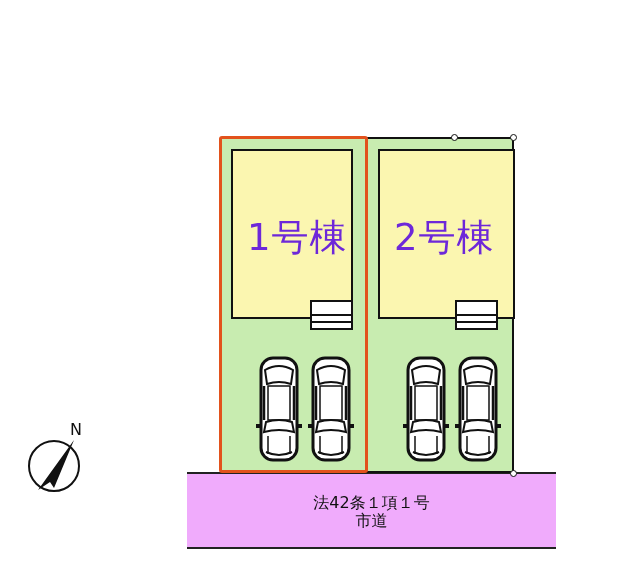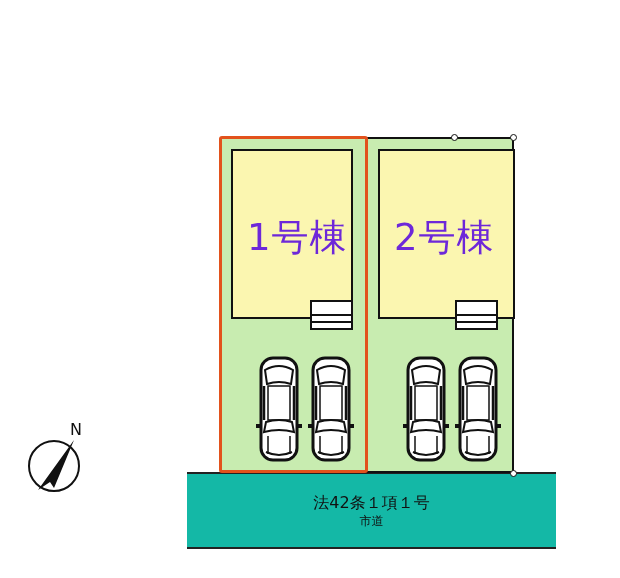--- a/index.html
+++ b/index.html
@@ -9,25 +9,25 @@
     .lot { background:#c8ecb0; box-sizing:border-box; }
     .lot1 { left:219px; top:136px; width:149px; height:337px; border:3px solid #e2521c; border-radius:3px; z-index:3; }
     .lot2 { left:366px; top:137px; width:148px; height:336px; border:2px solid #111; border-left:none; z-index:2; }
     .building { background:#fbf6b0; border:2px solid #111; box-sizing:border-box; }
     .bldg1 { left:231px; top:149px; width:122px; height:170px; }
     .bldg2 { left:378px; top:149px; width:137px; height:170px; }
     .bldg-label { position:absolute; left:14px; right:0; top:62px; text-align:left;
                   font-size:37px; color:#6d28d9; letter-spacing:1px; }
     .steps { background:#ffffff; border:2px solid #111; box-sizing:border-box; }
     .steps .line { position:absolute; left:0; right:0; height:2px; background:#111; }
-    .road { left:187px; top:472px; width:369px; height:77px; background:#14b8a6;
+    .road { left:187px; top:472px; width:369px; height:77px; background:#f0abfc;
             border-top:2px solid #222; border-bottom:2px solid #222; box-sizing:border-box; }
     .road-label { position:absolute; left:0; right:0; text-align:center; color:#111; line-height:18px; }
     .road-l1 { top:20px; font-size:16px; }
-    .road-l2 { top:38px; font-size:12px; }
+    .road-l2 { top:38px; font-size:16px; }
     .corner-dot { width:7px; height:7px; border-radius:50%; background:#fff; border:1.5px solid #111; box-sizing:border-box; z-index:5; }
     .car { z-index:4; }
   </style>
 </head>
 <body>
 
 <div class="abs lot lot1"></div>
 
 <div class="abs lot lot2"></div>
 

